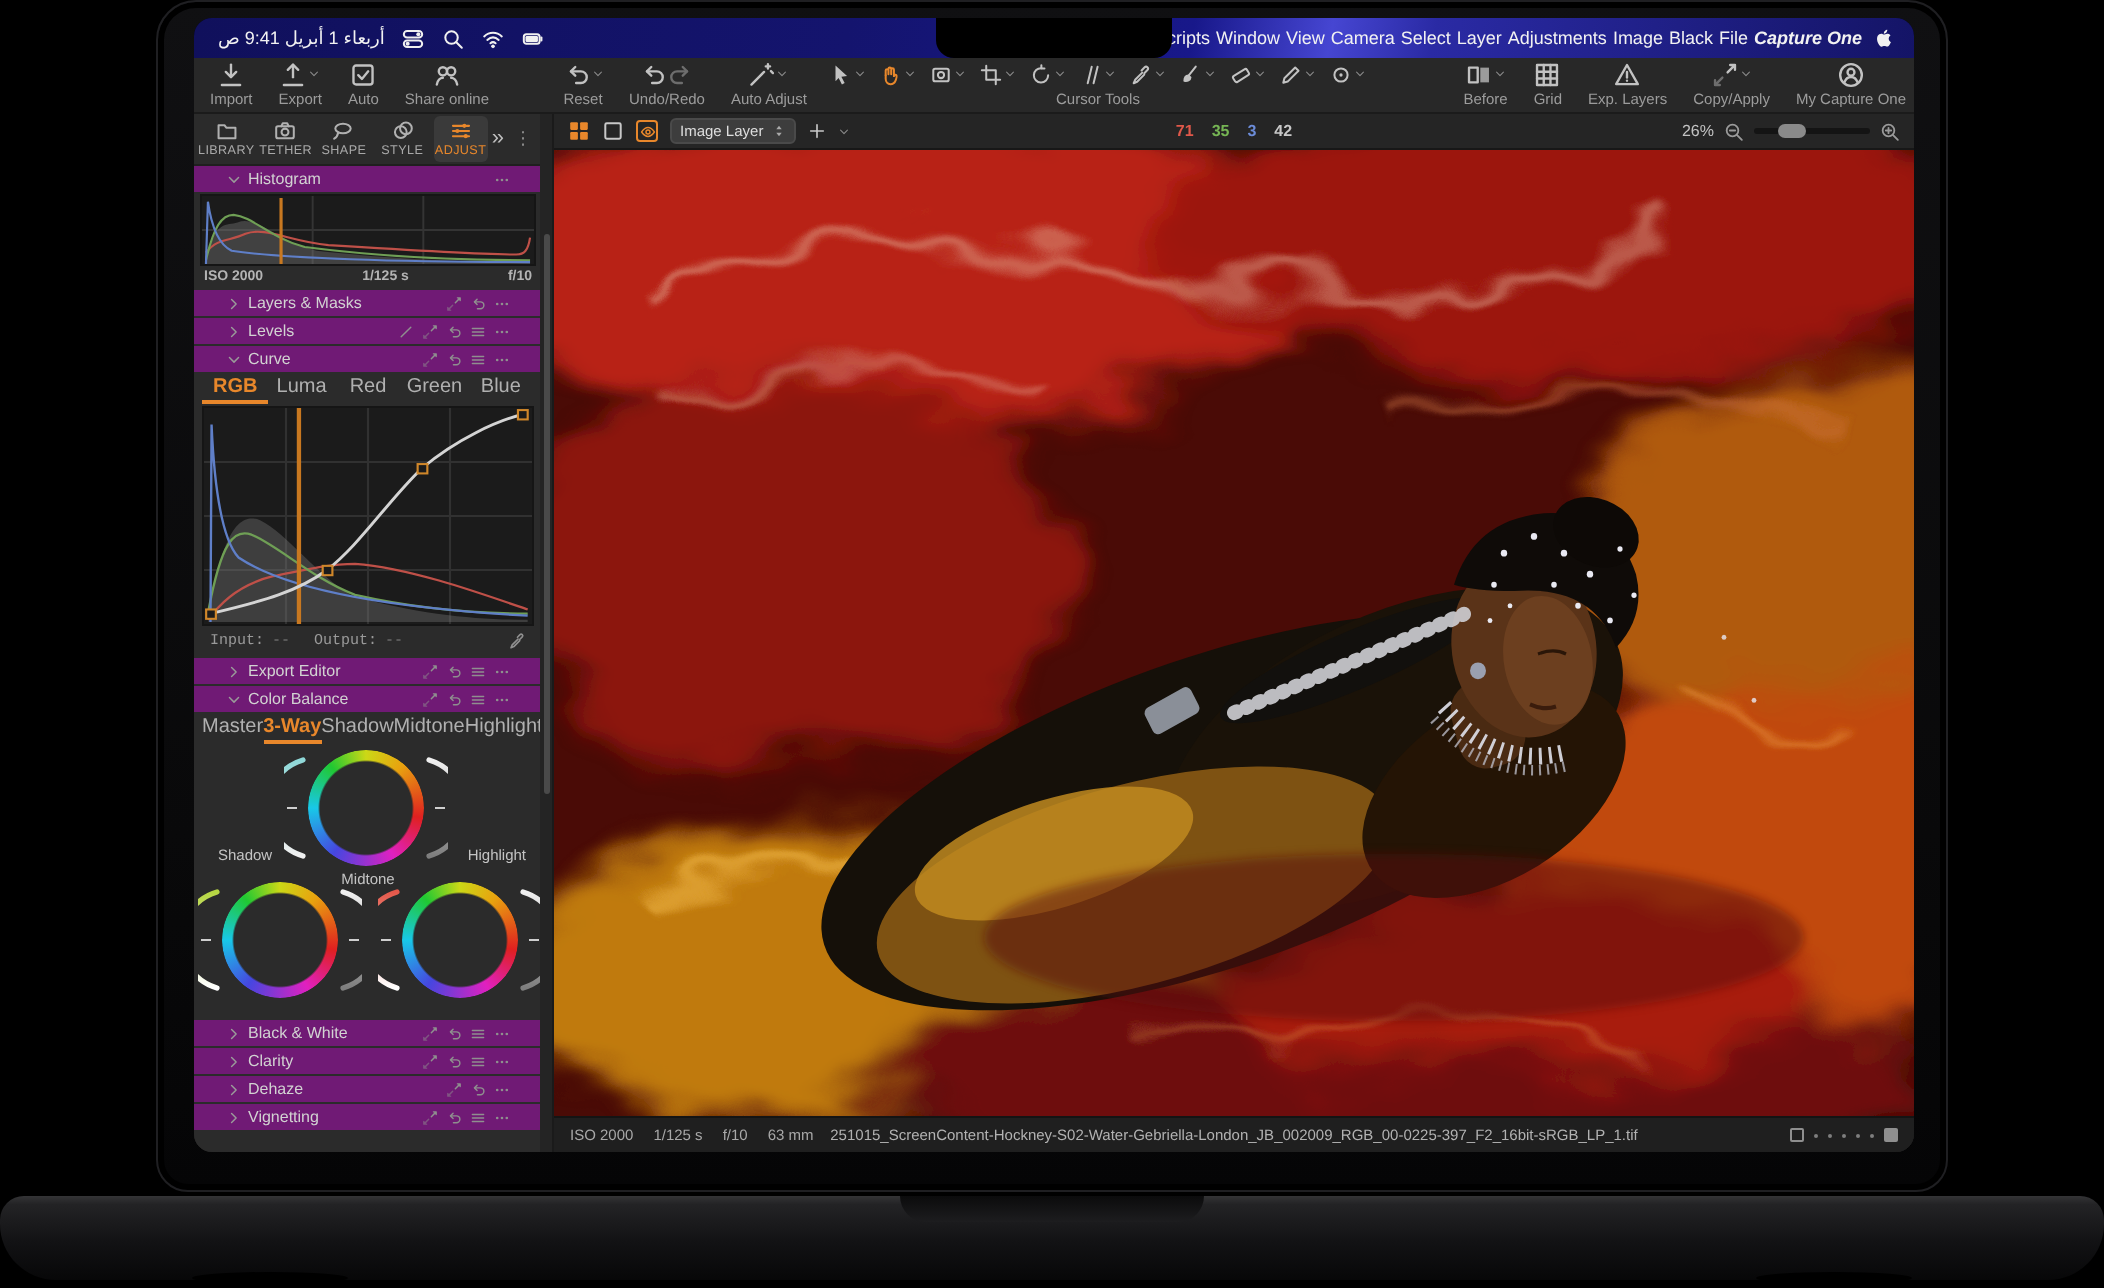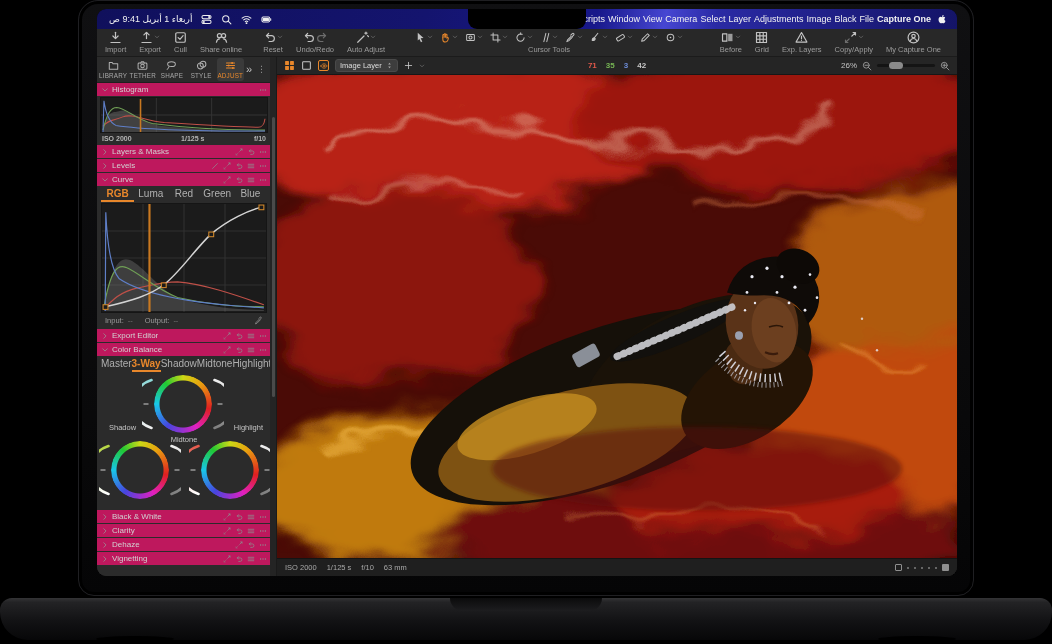--- a/index.html
+++ b/index.html
@@ -26,39 +26,39 @@
   
   .menubar { position:absolute; left:0; top:0; width:100%; height:20px;
     background:linear-gradient(100deg,#10105c 0%,#14146e 38%,#18188a 58%,#4646d2 66%,#2a2aa4 72%,#141466 100%);
     display:flex; align-items:center; justify-content:space-between;
     color:#f2f2f2; font-size:9px; padding:0 10px 0 12px; }
   .mb-left { display:flex; align-items:center; gap:9px; }
   .mb-time { direction:rtl; font-size:9px; letter-spacing:.1px; }
   .mb-ic { width:11px; height:11px; display:inline-block; color:#f0f0f0; }
   .mb-right { display:flex; align-items:center; gap:3px; }
   .mb-right span.mi { cursor:default; white-space:nowrap; }
-  .mi.app { font-weight:700; }
+  .mi.app { font-weight:700;font-style:italic; }
   .apple-ic { width:11px; height:12px; display:inline-block; margin-left:2px; }
   .notch { position:absolute; left:50%; top:0; transform:translateX(-50%);
     width:118px; height:20px; background:#000; border-radius:0 0 9px 9px; }
 
   
   .window { position:absolute; left:0; top:20px; width:100%; height:547px;
     background:#262626; display:flex; flex-direction:column; }
   .titlebar { position:relative; height:18px; flex:0 0 18px; background:linear-gradient(#323232,#2c2c2c);
     border-bottom:1px solid #1d1d1d; display:flex; align-items:center; justify-content:center; gap:4px; }
   .doc-ic { width:9px; height:10px; color:#b8b8b8; }
   .wtitle { font-size:9px; font-weight:700; color:#cdcdcd; }
   .lights { position:absolute; right:9px; top:5px; display:flex; gap:6px; }
   .tl { width:8px; height:8px; border-radius:50%; }
 
   .toolbar { position:relative; height:28px; flex:0 0 28px; background:#282828;
     border-bottom:1px solid #1b1b1b; }
   .tgroup { position:absolute; top:1px; display:flex; align-items:flex-start; gap:13px; }
-  .tg-left { left:8px; } .tg-right { right:16px; }
+  .tg-left { left:8px; } .tg-right { right:4px; }
   .tbtn { display:flex; flex-direction:column; align-items:center; gap:1px; cursor:default; }
   .ticrow { display:flex; align-items:center; gap:1px; height:14px; }
   .tic { width:13px; height:13px; color:#c2c2c2; display:inline-block; }
   .tic.dim { color:#6d6d6d; }
   .tchev { width:6px; height:6px; color:#8a8a8a; display:inline-block; }
   .tlb { font-size:7.5px; color:#9c9c9c; white-space:nowrap; }
   .ctools { position:absolute; left:318px; top:1px; display:flex; flex-direction:column; align-items:center; gap:1px; }
   .ctrow { display:flex; align-items:center; gap:7px; height:14px; }
   .ctool { display:flex; align-items:center; gap:1px; }
   .ctool .tic { width:11px; height:11px; }
@@ -76,41 +76,41 @@
     border-bottom:1px solid #1f1f1f; }
   .stab { width:29px; display:flex; flex-direction:column; align-items:center; gap:1px;
     padding:2px 0; border-radius:3px; cursor:default; }
   .stab .tic { width:11px; height:11px; color:#b0b0b0; }
   .stab .slb { font-size:6.3px; color:#a8a8a8; letter-spacing:.2px; }
   .stab.active { background:#3a3a3a; }
   .stab.active .tic, .stab.active .slb { color:#e8872b; }
   .stab-x { margin-left:auto; display:flex; align-items:center; gap:5px; padding-right:3px; }
   .glyph { color:#c0c0c0; font-size:11px; line-height:1; }
 
-  .prow, .phead { height:13px; background:#be185d; margin-bottom:1px;
-    display:flex; align-items:center; padding:0 4px; gap:3px; }
+  .prow, .phead { height:13px; background:#701a75; margin-bottom:1px;
+    display:flex; align-items:center; padding:0 16px; gap:3px; }
   .pchev { width:8px; height:8px; color:#9a9a9a; flex:0 0 8px; }
   .ptitle { font-size:8px; color:#d2d2d2; white-space:nowrap; }
   .pacts { margin-left:auto; display:flex; align-items:center; gap:4px; }
   .pic { width:8px; height:8px; color:#8f8f8f; display:inline-block; }
 
   .hist-graph { position:relative; margin:0 3px; height:36px; background:#1b1b1b; border:1px solid #151515; }
   .hist-graph svg { width:100%; height:100%; display:block; }
   .hist-foot { height:11px; display:flex; align-items:center; padding:0 5px; margin-bottom:1px; }
   .hist-foot span { font-size:7px; font-weight:700; color:#b4b4b4; }
   .hf-c { flex:1; text-align:center; }
 
   .ctabs { height:15px; display:flex; align-items:stretch; padding:0 4px; margin-bottom:1px; }
   .ctab { flex:1; display:flex; align-items:center; justify-content:center;
     font-size:10px; color:#b0b0b0; border-bottom:2px solid transparent; cursor:default; white-space:nowrap; }
   .ctab.active { color:#e8872b; border-bottom-color:#e8872b; font-weight:700; }
 
   .cgraph { position:relative; margin:0 4px; height:110px; background:#1b1b1b; border:1px solid #151515; }
   .cgraph svg { width:100%; height:100%; display:block; }
-  .cfoot { height:15px; display:flex; align-items:center; gap:4px; padding:0 8px; margin-bottom:1px; }
+  .cfoot { height:15px; display:flex; align-items:center; gap:4px; padding:0 8px; margin-bottom:1px;font-family:Liberation Mono, monospace; }
   .cfoot .lab { font-size:7.5px; color:#9a9a9a; }
   .cfoot .val { font-size:7.5px; color:#787878; margin-right:8px; }
   .cfoot .pic { margin-left:auto; width:9px; height:9px; }
 
   .wheels { position:relative; height:136px; margin-bottom:1px; }
   .wgrp { position:absolute; display:flex; align-items:center; gap:1px; }
   .warc { width:11px; height:54px; }
   .hue { position:relative; width:58px; height:58px; border-radius:50%;
     background:conic-gradient(from 0deg,#ccd816,#e8a20f 40deg,#e02020 100deg,#e020c0 150deg,#4646e0 215deg,#18c8e8 270deg,#20c832 320deg,#ccd816 360deg);
     -webkit-mask:radial-gradient(circle,transparent 23px,#000 24px);
@@ -251,35 +251,35 @@
             </div>
             <div class="tbtn">
               <span class="ticrow">
                   <span class="tic" data-icon="cull">
                     <svg viewBox="0 0 12 12" fill="none" stroke="currentColor" stroke-width="1.1" stroke-linecap="round" stroke-linejoin="round">
                       <rect x="1.6" y="1.6" width="8.8" height="8.8" rx="1.2"></rect>
                       <path d="M3.8 6.1l1.7 1.7 2.9-3.5"></path>
                     </svg>
                   </span>
                 </span>
-              <span class="tlb">Cull</span>
+              <span class="tlb">Auto</span>
             </div>
             <div class="tbtn">
               <span class="ticrow">
                   <span class="tic" data-icon="share">
                     <svg viewBox="0 0 12 12" fill="none" stroke="currentColor" stroke-width="1.1" stroke-linecap="round" stroke-linejoin="round">
                       <circle cx="4.1" cy="4.3" r="1.9"></circle>
                       <circle cx="7.9" cy="4.3" r="1.9"></circle>
                       <path d="M1.3 10.4c.4-2.1 1.5-3.1 2.8-3.1M7.9 7.3c1.3 0 2.4 1 2.8 3.1"></path>
                     </svg>
                   </span>
                 </span>
               <span class="tlb">Share online</span>
             </div>
-            <div class="tbtn" style="margin-left:8px">
+            <div class="tbtn" style="margin-left:24px">
               <span class="ticrow">
                   <span class="tic" data-icon="undo">
                     <svg viewBox="0 0 12 12" fill="none" stroke="currentColor" stroke-width="1.1" stroke-linecap="round" stroke-linejoin="round">
                       <path d="M3.2 4.3h4.6a2.7 2.7 0 0 1 0 5.4H5.6"></path>
                       <path d="M5.2 2.3L3.2 4.3l2 2"></path>
                     </svg>
                   </span>
                   <span class="tchev" data-icon="chevron-down">
                     <svg viewBox="0 0 12 12" fill="none" stroke="currentColor" stroke-width="1.1" stroke-linecap="round" stroke-linejoin="round">
                       <path d="M2.6 4.2L6 7.6l3.4-3.4"></path>
@@ -1237,20 +1237,21 @@
               </svg>
             </div>
 
             <div class="statusbar">
               <span class="exif">
                 <span>ISO 2000</span>
                 <span>1/125 s</span>
                 <span>f/10</span>
                 <span>63 mm</span>
               </span>
+              <span class="fname">251015_ScreenContent-Hockney-S02-Water-Gebriella-London_JB_002009_RGB_00-0225-397_F2_16bit-sRGB_LP_1.tif</span>
               <span class="sb-right">
                 <span class="sq-o"></span>
                 <span class="dots">
                     <i></i>
                     <i></i>
                     <i></i>
                     <i></i>
                     <i></i>
                   </span>
                 <span class="sq-f"></span>

